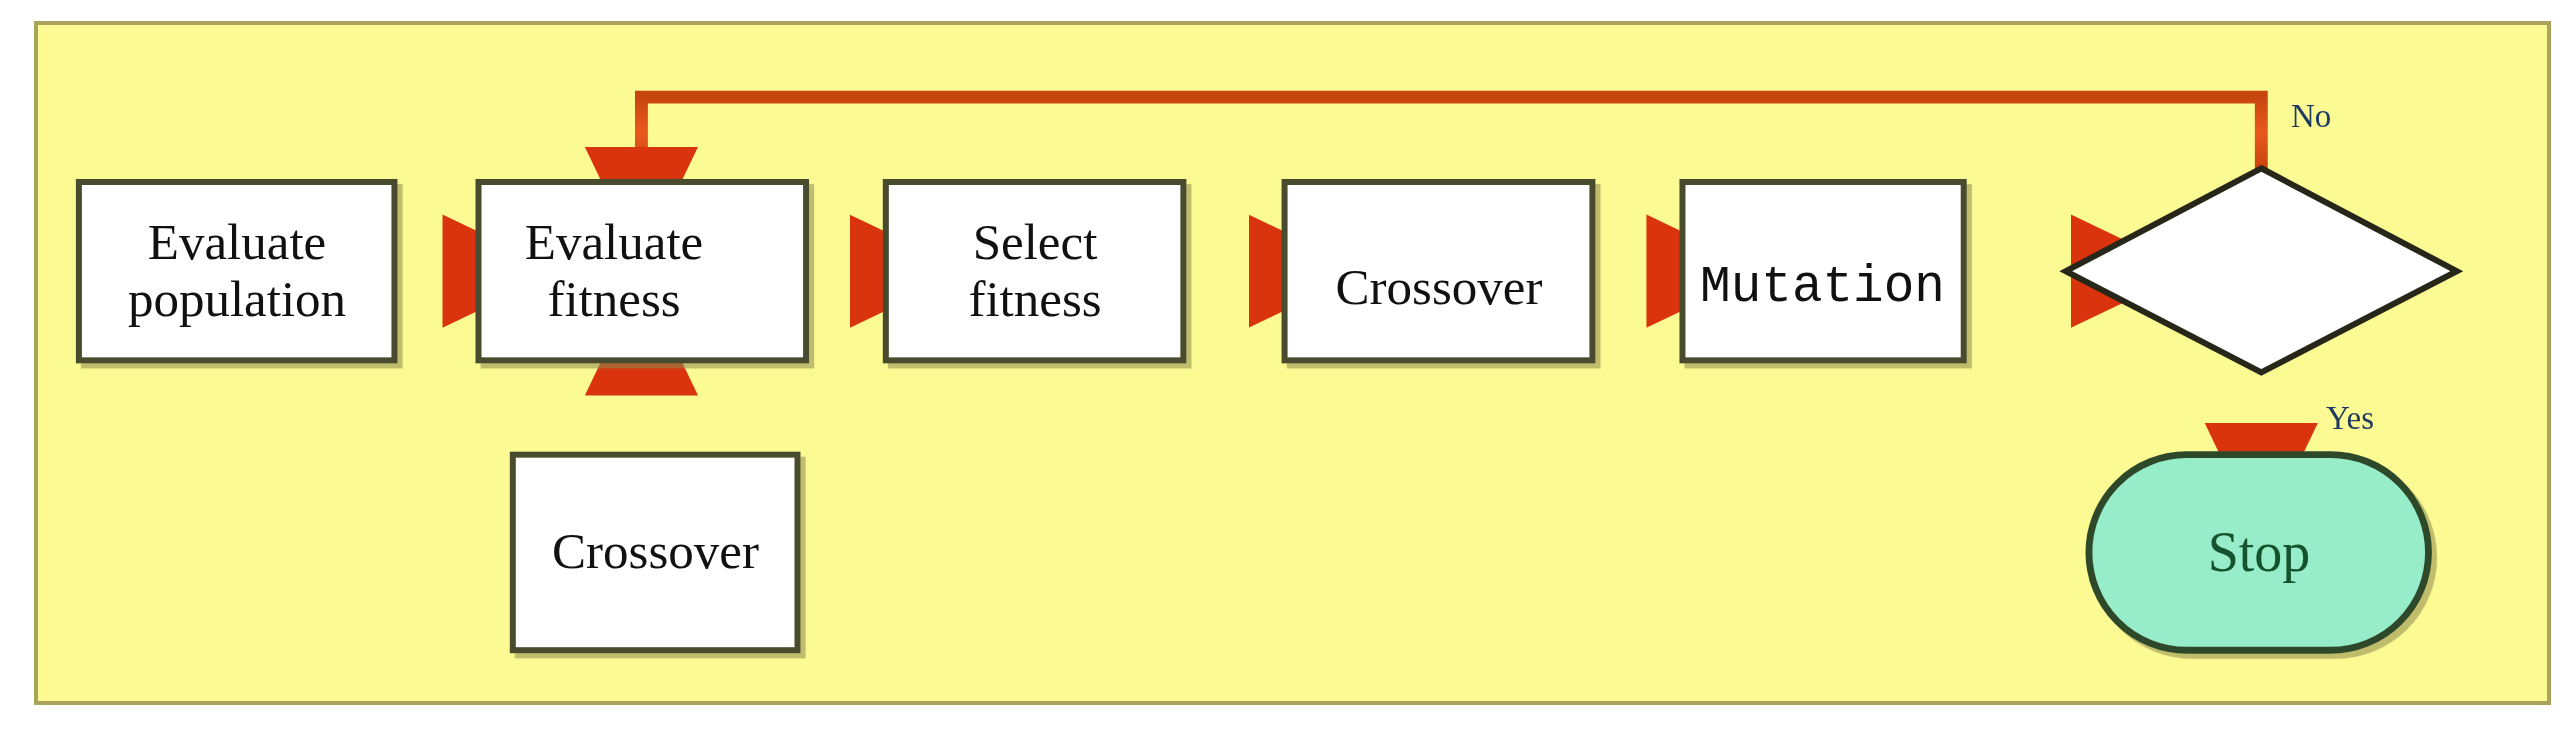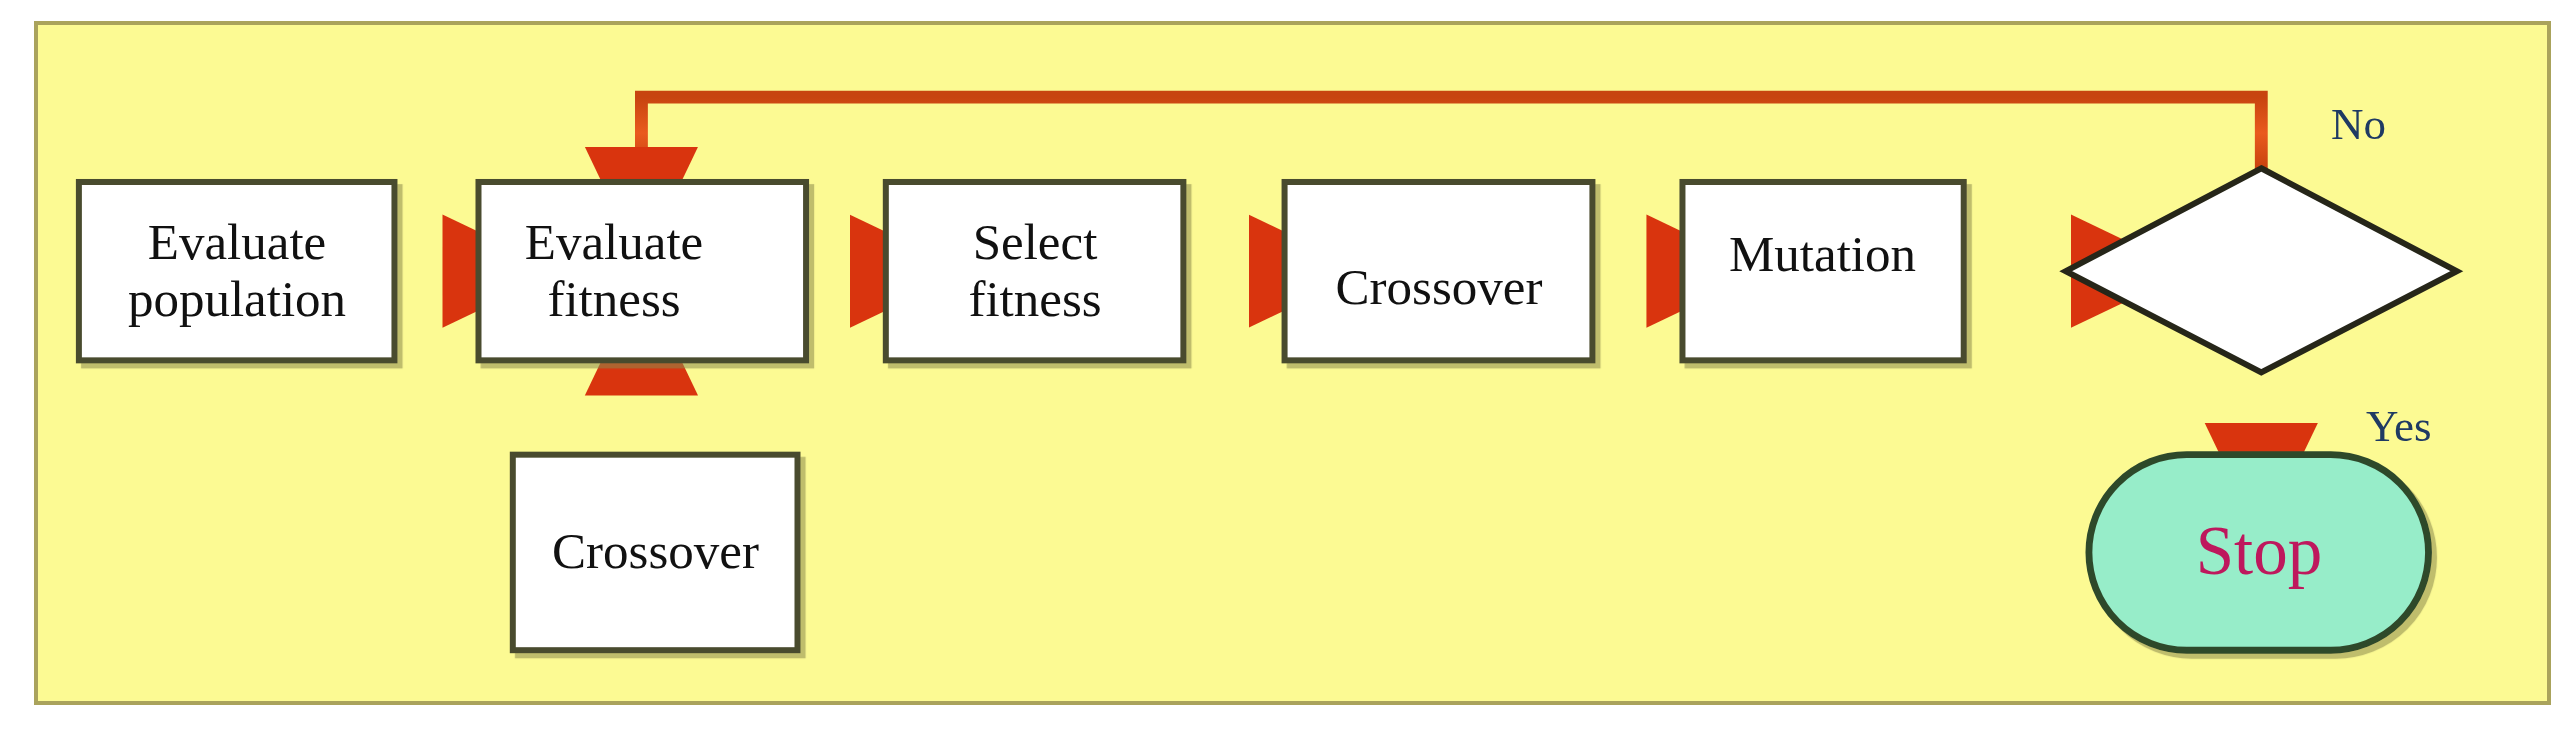--- a/index.html
+++ b/index.html
@@ -48,29 +48,28 @@
     pointer-events: none;
     white-space: pre-line;
   }
   .process-label {
     font-size: 51px;
   }
   .decision-label {
     font-size: 50px;
   }
   .terminal-label {
-    font-size: 69px;
-    color: #be185d;
+    font-size: 56px;
+    color: #14532d;
   }
   .edge-label {
     position: absolute;
-    font-size: 45px;
+    font-size: 33px;
     color: #1F3A63;
     font-family: "Liberation Serif", "DejaVu Serif", serif;
-    margin-left: 40px;
   }
 </style>
 </head>
 <body>
 
 <div id="canvas">
 
   <div id="panel"></div>
 
   <svg id="diagram-svg" viewBox="0 0 3004 859" xmlns="http://www.w3.org/2000/svg">
@@ -157,21 +156,21 @@
 population</div>
 
   <div class="node-label process-label" style="left:450px; top:182px; width:328px; height:178px;">Evaluate
 fitness</div>
 
   <div class="node-label process-label" style="left:886px; top:182px; width:298px; height:178px;">Select
 fitness</div>
 
   <div class="node-label process-label" style="left:1285px; top:199px; width:308px; height:178px;">Crossover</div>
 
-  <div class="node-label process-label" style="left:1682px; top:166px; width:281px; height:178px;">Mutation</div>
+  <div class="node-label process-label" style="left:1682px; top:199px; width:281px; height:178px;font-family:Liberation Mono, monospace;">Mutation</div>
 
 
   <div class="node-label process-label" style="left:513px; top:454px; width:285px; height:196px;">Crossover</div>
 
   <div class="node-label terminal-label" style="left:2089px; top:454px; width:340px; height:196px;">Stop</div>
 
   <div class="edge-label" style="left:2291px; top:98px;">No</div>
 
   <div class="edge-label" style="left:2326px; top:400px;">Yes</div>
 

